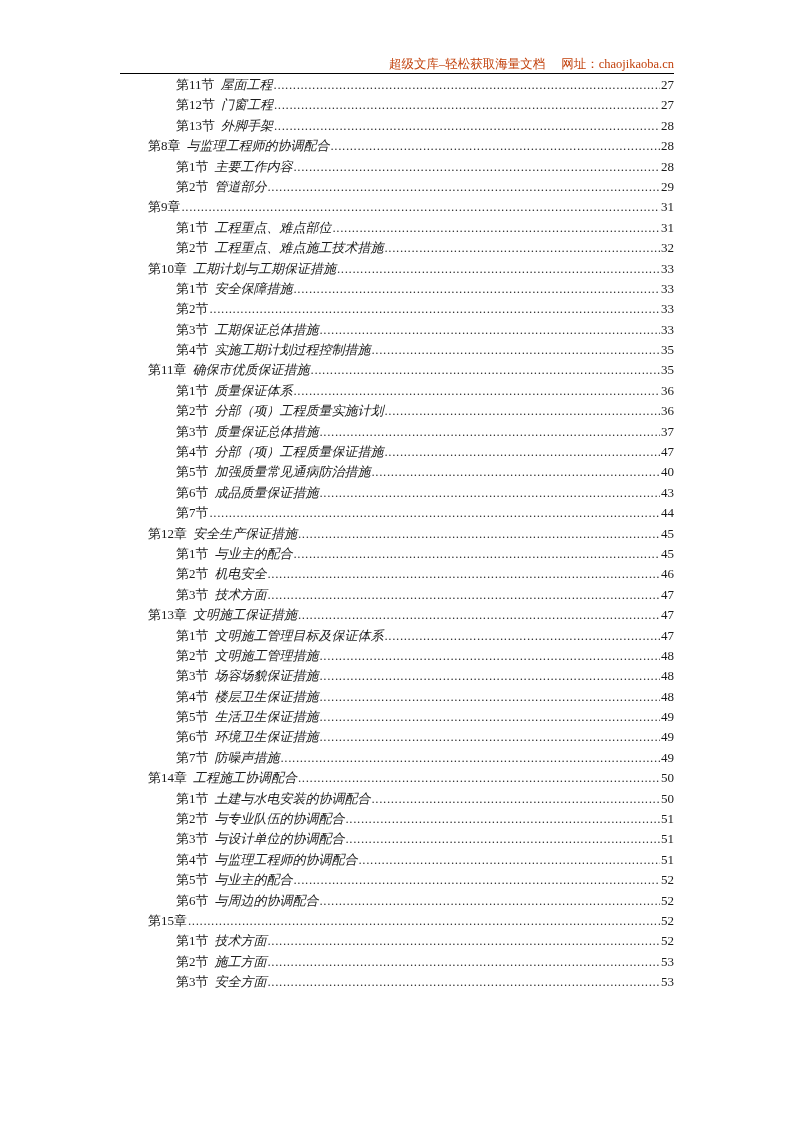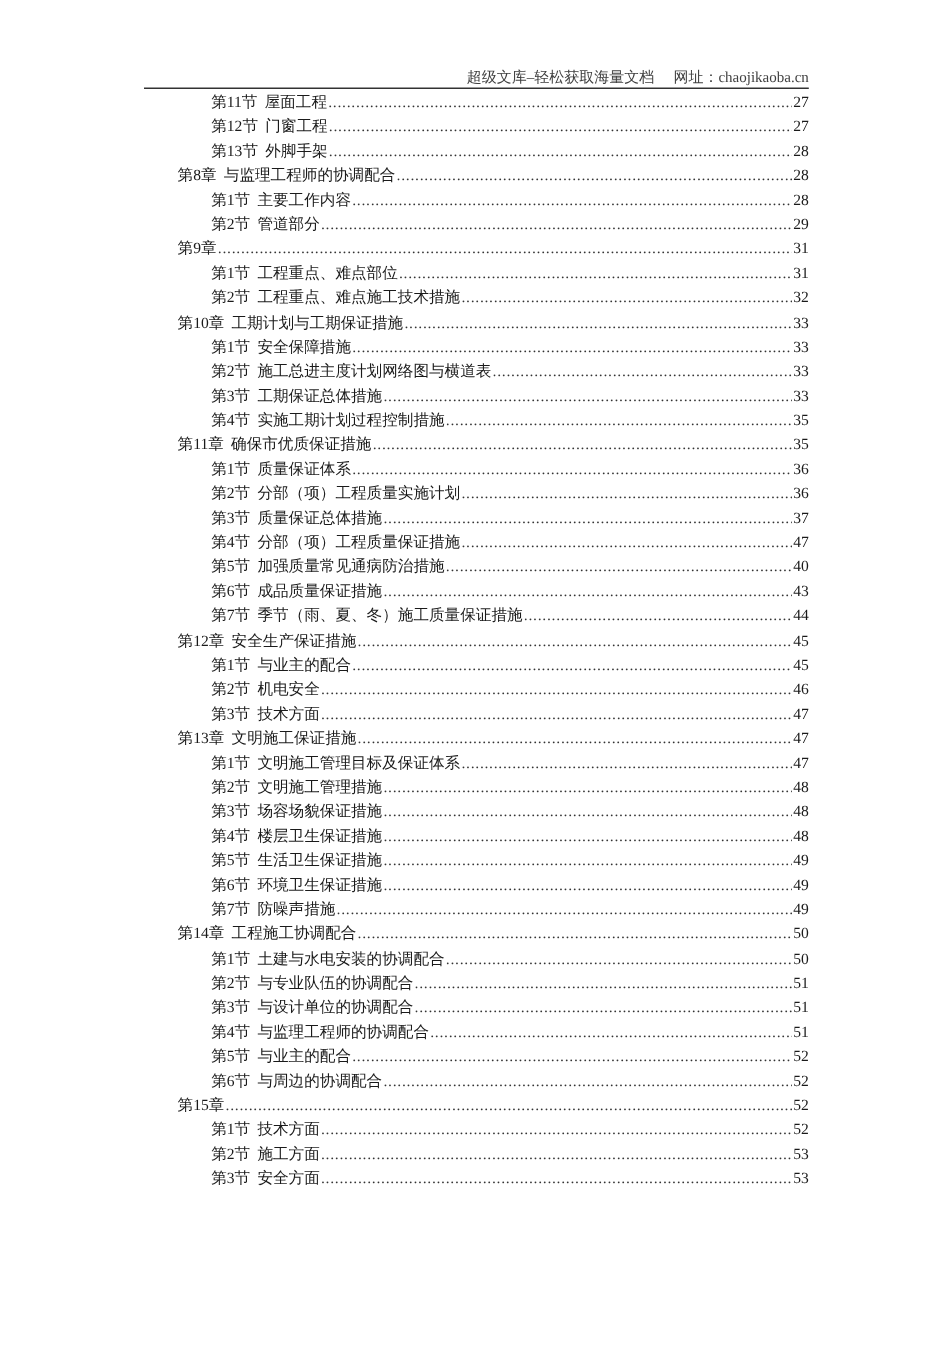--- a/index.html
+++ b/index.html
@@ -1,26 +1,26 @@
 <!DOCTYPE html>
 <html><head>
   <meta charset="utf-8">
   <style>
     html, body { margin: 0; padding: 0; background: #ffffff; }
     body { width: 793px; height: 1122px; position: relative; overflow: hidden;
            font-family: "Liberation Serif", "DejaVu Serif", serif; color: #1a1a1a; }
     .header { position: absolute; left: 120px; width: 554px; top: 54px; height: 19px;
               border-bottom: 1px solid #000; }
-    .header-text { position: absolute; right: 0; top: 2px; font-size: 12.5px; white-space: nowrap; color: #404040; }
+    .header-text { position: absolute; right: 0; top: 2px; font-size: 12.5px; white-space: nowrap; color: #c2410c; }
     .header-text .url { margin-left: 16px; }
     .toc { position: absolute; left: 148px; width: 526px; top: 75px; }
     .row { display: flex; align-items: baseline; height: 20.4px; line-height: 20.4px; font-size: 13px; white-space: nowrap; }
-    .row.section { padding-left: 28px; }
+    .row.section { padding-left: 28px; align-items: flex-end; }
     .num { flex: 0 0 auto; }
-    .title { flex: 0 0 auto; margin-left: 6px; }
+    .title { flex: 0 0 auto; margin-left: 6px; font-style: italic; }
     .leader { flex: 1 1 auto; overflow: hidden; margin: 0 1px; color: #333; }
     .leader::before { content: "................................................................................................................................................................................................................................................"; letter-spacing: 0.6px; }
     .page { flex: 0 0 auto; }
   </style>
 </head>
 <body>
 
 <div class="header">
   <div class="header-text">
     <span>超级文库–轻松获取海量文档</span><span class="url">网址：chaojikaoba.cn</span>
@@ -88,21 +88,20 @@
       <span class="page">33</span>
     </div>
     <div class="row section">
       <span class="num">第1节</span>
       <span class="title">安全保障措施</span>
       <span class="leader"></span>
       <span class="page">33</span>
     </div>
     <div class="row section">
       <span class="num">第2节</span>
-      <span class="title">施工总进主度计划网络图与横道表</span>
       <span class="leader"></span>
       <span class="page">33</span>
     </div>
     <div class="row section">
       <span class="num">第3节</span>
       <span class="title">工期保证总体措施</span>
       <span class="leader"></span>
       <span class="page">33</span>
     </div>
     <div class="row section">
@@ -148,21 +147,20 @@
       <span class="page">40</span>
     </div>
     <div class="row section">
       <span class="num">第6节</span>
       <span class="title">成品质量保证措施</span>
       <span class="leader"></span>
       <span class="page">43</span>
     </div>
     <div class="row section">
       <span class="num">第7节</span>
-      <span class="title">季节（雨、夏、冬）施工质量保证措施</span>
       <span class="leader"></span>
       <span class="page">44</span>
     </div>
     <div class="row chapter">
       <span class="num">第12章</span>
       <span class="title">安全生产保证措施</span>
       <span class="leader"></span>
       <span class="page">45</span>
     </div>
     <div class="row section">

